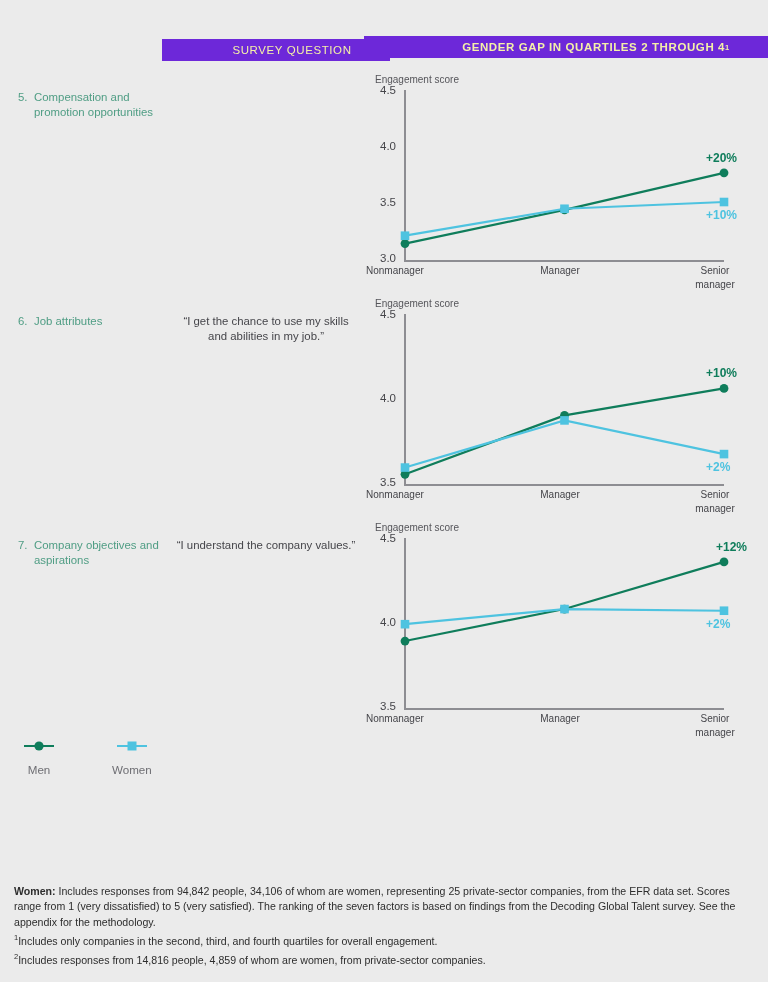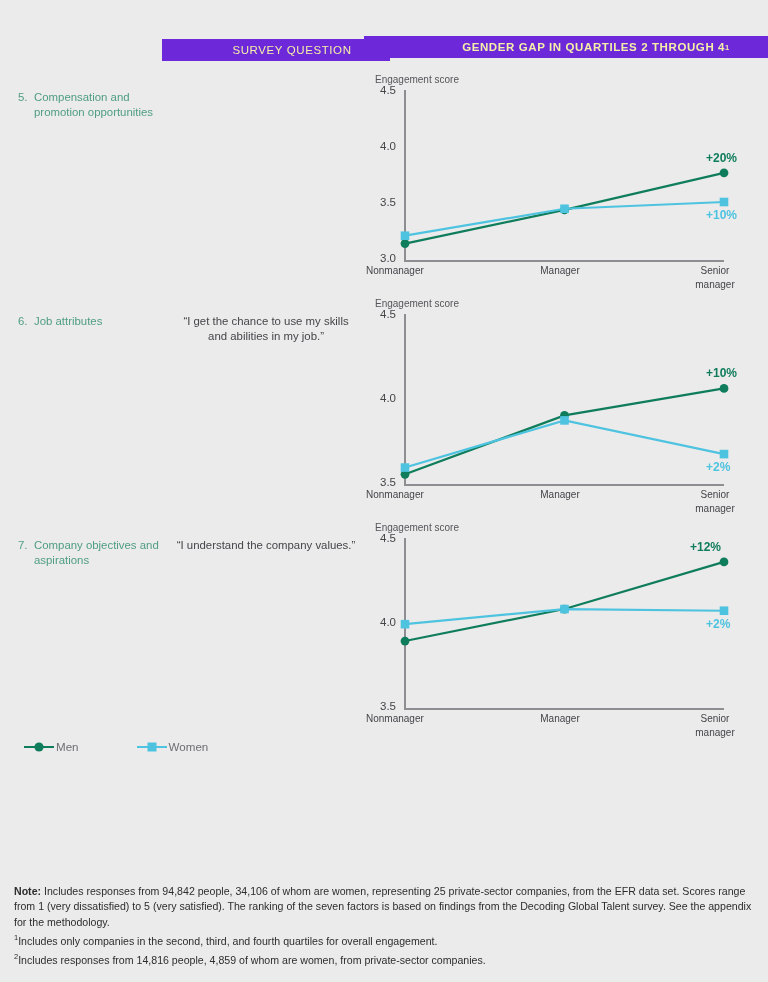--- a/index.html
+++ b/index.html
@@ -71,21 +71,21 @@
   svg.lines{position:absolute;left:0;top:0;width:408px;height:172px;overflow:visible;}
 
   .pct{
     position:absolute;font-size:12px;font-weight:bold;white-space:nowrap;
   }
   .pct.men{color:#0f7d5b;}
   .pct.women{color:#4ec3e0;}
 
   
   #legend{position:absolute;left:24px;top:740px;display:flex;gap:58px;align-items:center;}
-  .leg-item{display:flex;align-items:center;gap:2px;}
+  .leg-item{display:flex;align-items:center;gap:11px;flex-direction:column;}
   .leg-txt{font-size:11.6px;color:#6e6e73;}
 
   
   #footnotes{
     position:absolute;left:14px;top:884px;width:742px;
     font-size:10.6px;line-height:15.3px;color:#2d2d2d;
   }
   #footnotes b{font-weight:bold;}
   .fn-sup{font-size:7.5px;vertical-align:super;}
 </style>
@@ -192,21 +192,21 @@
           <svg class="lines">
             <polyline points="45,103.04000000000002 204.5,71.04400000000003 364,23.891999999999996" fill="none" stroke="#0f7d5b" stroke-width="2.2"></polyline>
             <circle cx="45" cy="103.04000000000002" r="4.4" fill="#0f7d5b"></circle>
             <circle cx="204.5" cy="71.04400000000003" r="4.4" fill="#0f7d5b"></circle>
             <circle cx="364" cy="23.891999999999996" r="4.4" fill="#0f7d5b"></circle>
             <polyline points="45,86.2 204.5,71.04400000000003 364,72.728" fill="none" stroke="#4ec3e0" stroke-width="2.2"></polyline>
             <rect x="40.7" y="81.9" width="8.6" height="8.6" fill="#4ec3e0"></rect>
             <rect x="200.2" y="66.74400000000003" width="8.6" height="8.6" fill="#4ec3e0"></rect>
             <rect x="359.7" y="68.428" width="8.6" height="8.6" fill="#4ec3e0"></rect>
           </svg>
-          <div class="pct men" style="left: 330px; top: 1.892px;">+12%</div>
+          <div class="pct men" style="left: 356px; top: 1.892px;">+12%</div>
           <div class="pct women" style="left: 346px; top: 78.728px;">+2%</div>
         </div>
     </div>
   </div>
 
   <div id="legend">
     <div class="leg-item">
       <svg width="30" height="12">
         <line x1="0" y1="6" x2="30" y2="6" stroke="#0f7d5b" stroke-width="2"></line>
         <circle cx="15" cy="6" r="4.6" fill="#0f7d5b"></circle>
@@ -216,18 +216,18 @@
     <div class="leg-item">
       <svg width="30" height="12">
         <line x1="0" y1="6" x2="30" y2="6" stroke="#4ec3e0" stroke-width="2"></line>
         <rect x="10.5" y="1.5" width="9" height="9" fill="#4ec3e0"></rect>
       </svg>
       <span class="leg-txt">Women</span>
     </div>
   </div>
 
   <div id="footnotes">
-    <div><b>Note:</b><span> Includes responses from 94,842 people, 34,106 of whom are women, representing 25 private-sector companies, from the EFR data set. Scores range from 1 (very dissatisfied) to 5 (very satisfied). The ranking of the seven factors is based on findings from the Decoding Global Talent survey. See the appendix for the methodology.</span></div>
+    <div><b>Women:</b><span> Includes responses from 94,842 people, 34,106 of whom are women, representing 25 private-sector companies, from the EFR data set. Scores range from 1 (very dissatisfied) to 5 (very satisfied). The ranking of the seven factors is based on findings from the Decoding Global Talent survey. See the appendix for the methodology.</span></div>
     <div><span class="fn-sup">1</span><span>Includes only companies in the second, third, and fourth quartiles for overall engagement.</span></div>
     <div><span class="fn-sup">2</span><span>Includes responses from 14,816 people, 4,859 of whom are women, from private-sector companies.</span></div>
   </div>
 
 </div>
 
 </body></html>

